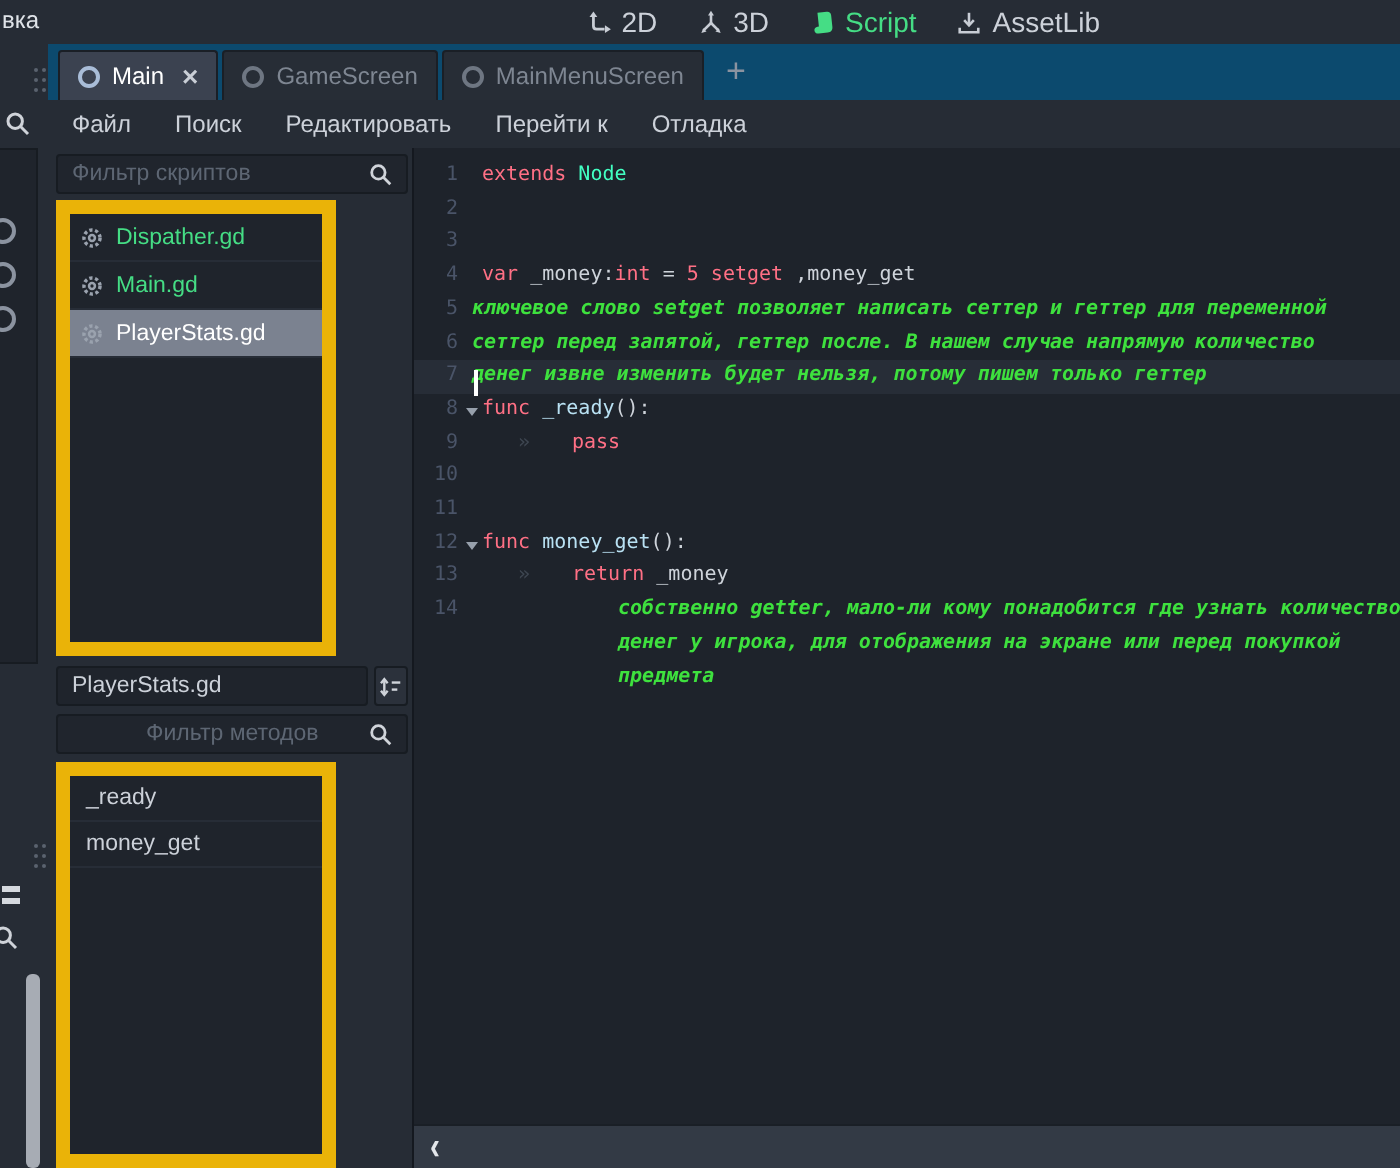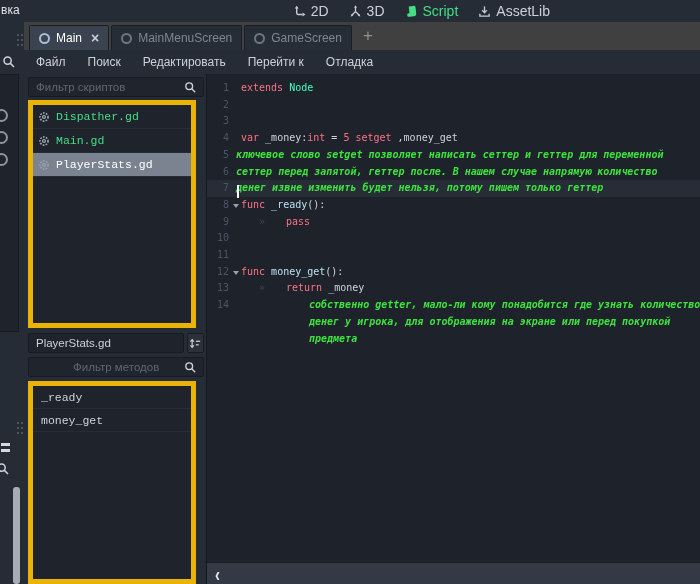--- a/index.html
+++ b/index.html
@@ -14,37 +14,37 @@
   
   .leftstrip{position:absolute;left:0;top:22px;width:24px;height:562px;background:#262c35;overflow:hidden;border-right:1px solid #1a1f26;}
   .s-panel{position:absolute;left:-1px;top:52px;width:18px;height:256px;background:#1f242c;border:1px solid #171c22;overflow:hidden;}
   .ring{position:absolute;width:9px;height:9px;border-radius:50%;border:2px solid #8b93a0;}
   .dots{position:absolute;width:2px;height:2px;background:#5a626e;border-radius:50%;
         box-shadow:4px 0 0 #5a626e,0 5px 0 #5a626e,4px 5px 0 #5a626e,0 10px 0 #5a626e,4px 10px 0 #5a626e;}
   .s-scroll{position:absolute;left:13px;top:465px;width:7px;height:97px;background:#a7acb4;border-radius:3px;}
   .s-bar{position:absolute;left:1px;width:9px;height:3px;background:#d5d9de;}
   
   .main{position:absolute;left:24px;top:22px;width:676px;height:562px;}
-  .scenetabs{position:absolute;left:0;top:0;width:676px;height:28px;background:#404040;display:flex;align-items:flex-end;padding-left:5px;box-sizing:border-box;}
+  .scenetabs{position:absolute;left:0;top:0;width:676px;height:28px;background:#0c4a6e;display:flex;align-items:flex-end;padding-left:5px;box-sizing:border-box;}
   .stab{height:25px;display:flex;align-items:center;padding:0 9px;gap:6px;font-size:12px;color:#7e8692;
         background:#272d36;margin-right:2px;border:1px solid #1a1f26;border-bottom:none;border-radius:2px 2px 0 0;box-sizing:border-box;cursor:default;}
   .stab.active{background:#3b4250;color:#ffffff;}
   .tabring{width:7px;height:7px;border-radius:50%;border:2px solid #6e7682;flex:none;}
   .stab.active .tabring{border-color:#a9bdd8;}
   .tabclose{font-size:14px;font-weight:bold;color:#c9ced6;margin-left:3px;line-height:10px;}
   .addtab{font-size:17px;color:#8b93a0;padding:0 9px;margin-bottom:4px;cursor:default;}
   .menubar{position:absolute;left:0;top:28px;width:676px;height:24px;background:#262c35;display:flex;align-items:center;padding-left:1px;font-size:12px;}
   .menu-item{padding:0 11px;cursor:default;}
   
   .leftcol{position:absolute;left:0;top:52px;width:182px;height:510px;background:#262c35;}
   .flt{position:absolute;left:4px;width:176px;height:20px;background:#20252d;border:1px solid #171c22;border-radius:2px;box-sizing:border-box;
        color:#ccd1d9;font-size:11.5px;padding:0 22px 0 7px;outline:none;font-family:"Liberation Sans",sans-serif;}
   .flt::placeholder{color:#5d6673;}
   .flt-ico{position:absolute;pointer-events:none;}
-  .listbox{position:absolute;left:4px;width:168px;background:#1f242c;border:5px solid #eab308;box-sizing:border-box;overflow:hidden;font-family:Liberation Mono, monospace;}
+  .listbox{position:absolute;left:4px;width:140px;background:#1f242c;border:7px solid #eab308;box-sizing:border-box;overflow:hidden;}
   .srow{height:23px;display:flex;align-items:center;gap:6px;padding-left:5px;font-size:11.5px;border-bottom:1px solid #272d37;cursor:default;}
   .srow.sel{background:#7b8290;color:#ffffff;}
   .srow .sname{color:#45dd85;}
   .srow.sel .sname{color:#ffffff;}
   .mrow{height:22px;display:flex;align-items:center;padding-left:8px;font-size:11.5px;color:#ccd1d9;border-bottom:1px solid #272d37;cursor:default;}
   .namefield{position:absolute;left:4px;top:259px;width:156px;height:20px;background:#1f242c;border:1px solid #171c22;border-radius:2px;box-sizing:border-box;
              display:flex;align-items:center;padding-left:7px;font-size:11.5px;color:#ccd1d9;}
   .sortbtn{position:absolute;left:163px;top:259px;width:17px;height:20px;background:#2b313b;border:1px solid #171c22;border-radius:2px;box-sizing:border-box;
            display:flex;align-items:center;justify-content:center;cursor:default;}
   
@@ -149,25 +149,25 @@
 
     <div class="scenetabs">
       <div id="scene-tabs-list" style="display:flex;align-items:flex-end;">
           <div class="stab active">
             <span class="tabring"></span>
             <span>Main</span>
             <span class="tabclose">×</span>
           </div>
           <div class="stab">
             <span class="tabring"></span>
-            <span>MainMenuScreen</span>
+            <span>GameScreen</span>
           </div>
           <div class="stab">
             <span class="tabring"></span>
-            <span>GameScreen</span>
+            <span>MainMenuScreen</span>
           </div>
         </div>
       <div class="addtab">+</div>
     </div>
 
     <div class="menubar" id="menu-items">
         <span class="menu-item">Файл</span>
         <span class="menu-item">Поиск</span>
         <span class="menu-item">Редактировать</span>
         <span class="menu-item">Перейти к</span>

